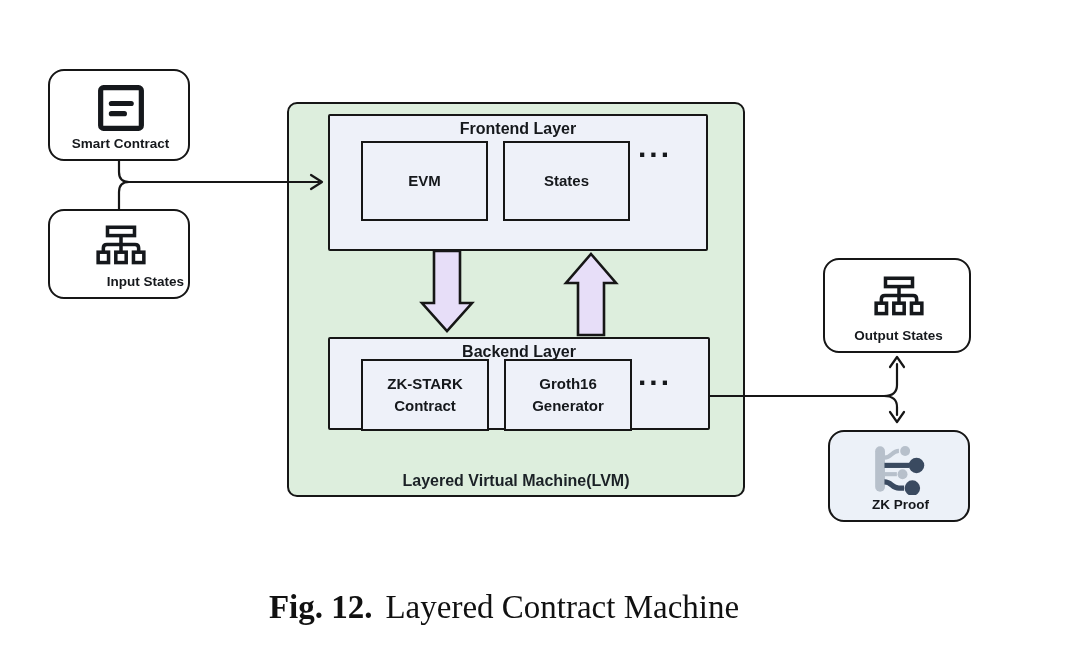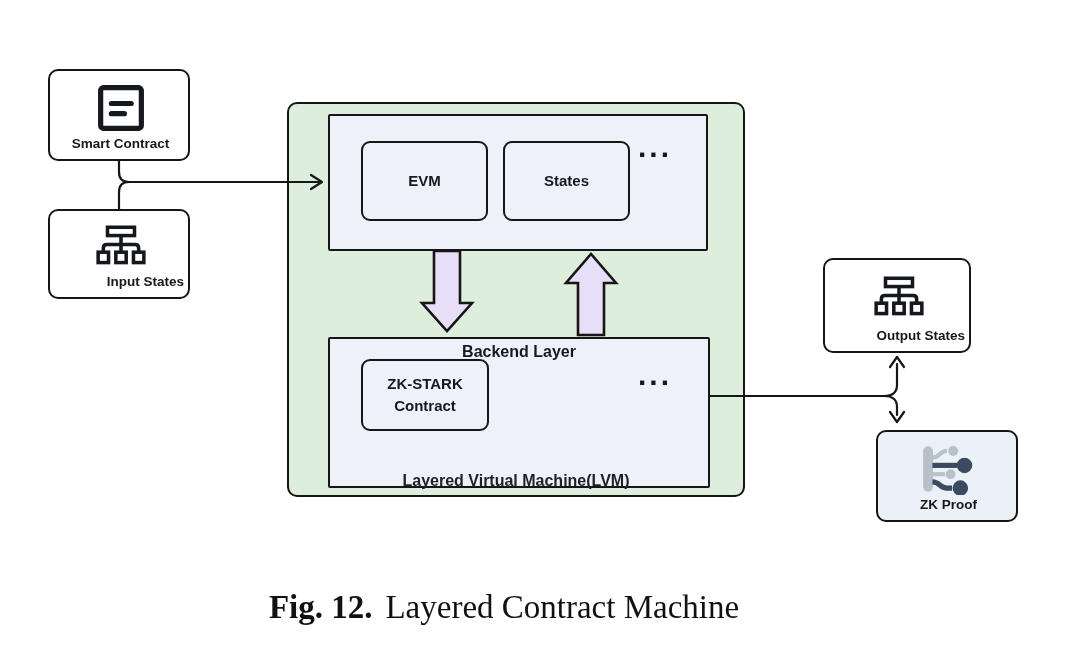--- a/index.html
+++ b/index.html
@@ -3,49 +3,49 @@
 <meta charset="utf-8">
 <style>
   html,body{margin:0;padding:0;background:#ffffff;}
   #canvas{
     position:relative;width:1080px;height:661px;background:#ffffff;
     font-family:"Liberation Sans",sans-serif;overflow:hidden;
   }
   
   .node{
     position:absolute;background:#ffffff;border:2.5px solid var(--line);
-    border-radius:10px;box-sizing:border-box;
+    border-radius:16px;box-sizing:border-box;
     display:flex;flex-direction:column;align-items:center;justify-content:flex-end;
     padding:7px 4px 7px 7px;
   }
   .node .icon{flex:1;display:flex;align-items:center;justify-content:center;width:100%;}
   .node .label{font-weight:700;font-size:13.5px;color:#15181c;line-height:1.1;white-space:nowrap;}
   #node-smart-contract{left:48px;top:69px;width:142px;height:92px;}
   #node-input-states{left:48px;top:209px;width:142px;height:90px;align-items:flex-end;}
-  #node-output-states{left:823px;top:258px;width:148px;height:95px;align-items:flex-end;}
-  #node-zk-proof{left:828px;top:430px;width:142px;height:92px;background:var(--zk-proof-bg);margin-left:48px;}
+  #node-output-states{left:823px;top:258px;width:148px;height:95px;}
+  #node-zk-proof{left:828px;top:430px;width:142px;height:92px;background:var(--zk-proof-bg);}
   
   #lvm{
     position:absolute;left:287px;top:102px;width:458px;height:395px;
     background:var(--lvm-bg);border:2.5px solid var(--line);border-radius:10px;
     box-sizing:border-box;
   }
   .layer{
     position:absolute;background:var(--layer-bg);border:2px solid var(--line);
     border-radius:2px;box-sizing:border-box;
   }
   #frontend-layer{left:39px;top:10px;width:380px;height:137px;}
-  #backend-layer{left:39px;top:233px;width:382px;height:151px;}
+  #backend-layer{left:39px;top:233px;width:382px;height:93px;}
   .layer-title{
     position:absolute;top:4px;left:0;right:0;text-align:center;
     font-weight:700;font-size:16px;color:#15181c;
   }
   .vm-box{
     position:absolute;background:var(--layer-bg);border:2px solid var(--line);
-    border-radius:9px;box-sizing:border-box;
+    border-radius:0;box-sizing:border-box;
     display:flex;align-items:center;justify-content:center;text-align:center;
     font-weight:700;font-size:15px;color:#15181c;line-height:1.45;padding:2px 6px;
   }
   #box-evm{left:31px;top:25px;width:127px;height:80px;}
   #box-cairovm{left:173px;top:25px;width:127px;height:80px;}
   #box-zkstark{left:31px;top:20px;width:128px;height:72px;}
   #box-groth16{left:174px;top:20px;width:128px;height:72px;}
   .more-dots{
     position:absolute;font-weight:900;font-size:30px;letter-spacing:3px;
     color:#15181c;line-height:26px;
@@ -72,28 +72,30 @@
   .ic .stroke{stroke:#15181c;fill:none;}
 </style>
 </head>
 <body>
 
 <div id="canvas">
 
   <div id="lvm">
 
     <div id="frontend-layer" class="layer">
+      <div class="layer-title">Frontend Layer</div>
       <div id="box-evm" class="vm-box">EVM</div>
       <div id="box-cairovm" class="vm-box">States</div>
       <div id="frontend-dots" class="more-dots">...</div>
     </div>
 
     <div id="backend-layer" class="layer">
       <div class="layer-title">Backend Layer</div>
       <div id="box-zkstark" class="vm-box">ZK-STARK Contract</div>
+      <div id="box-groth16" class="vm-box">Groth16 Generator</div>
       <div id="backend-dots" class="more-dots">...</div>
     </div>
 
     <div id="lvm-label">Layered Virtual Machine(LVM)</div>
   </div>
 
   <div id="node-smart-contract" class="node">
     <span class="icon">
       <svg class="ic" width="52" height="52" viewBox="0 0 46 46">
         <rect class="stroke" x="5" y="5" width="36" height="36" rx="2.5" stroke-width="4.6"></rect>

